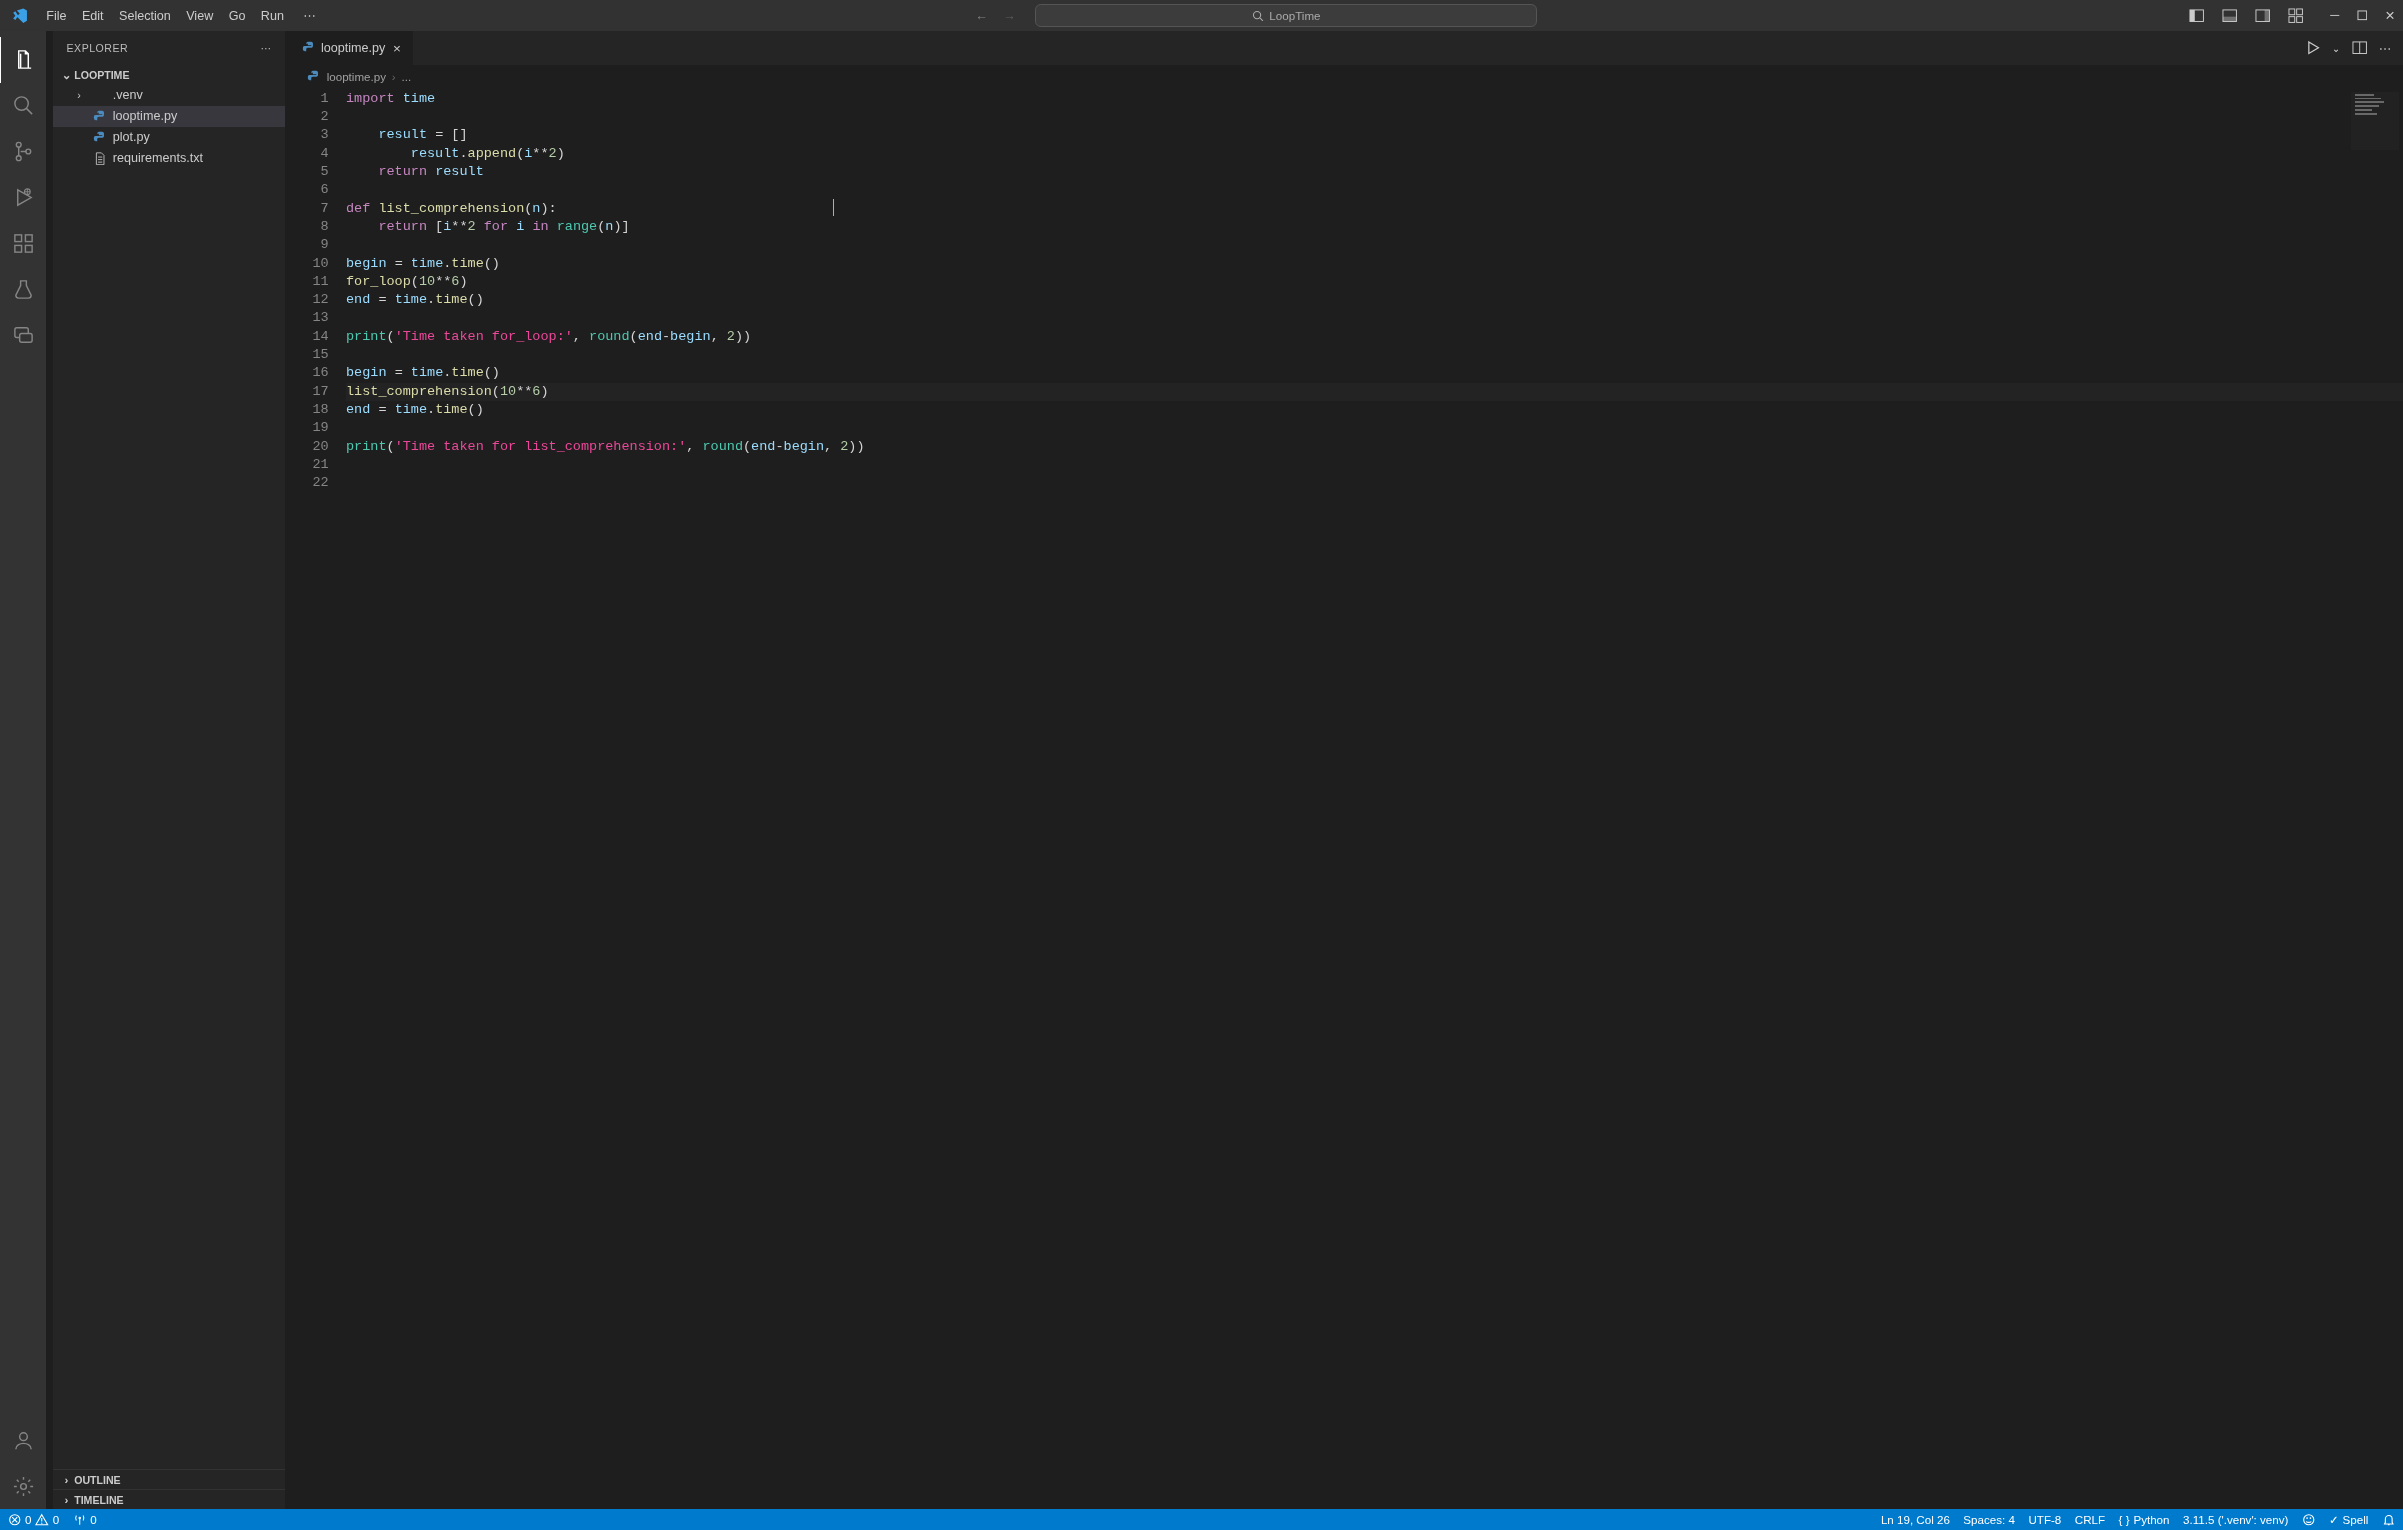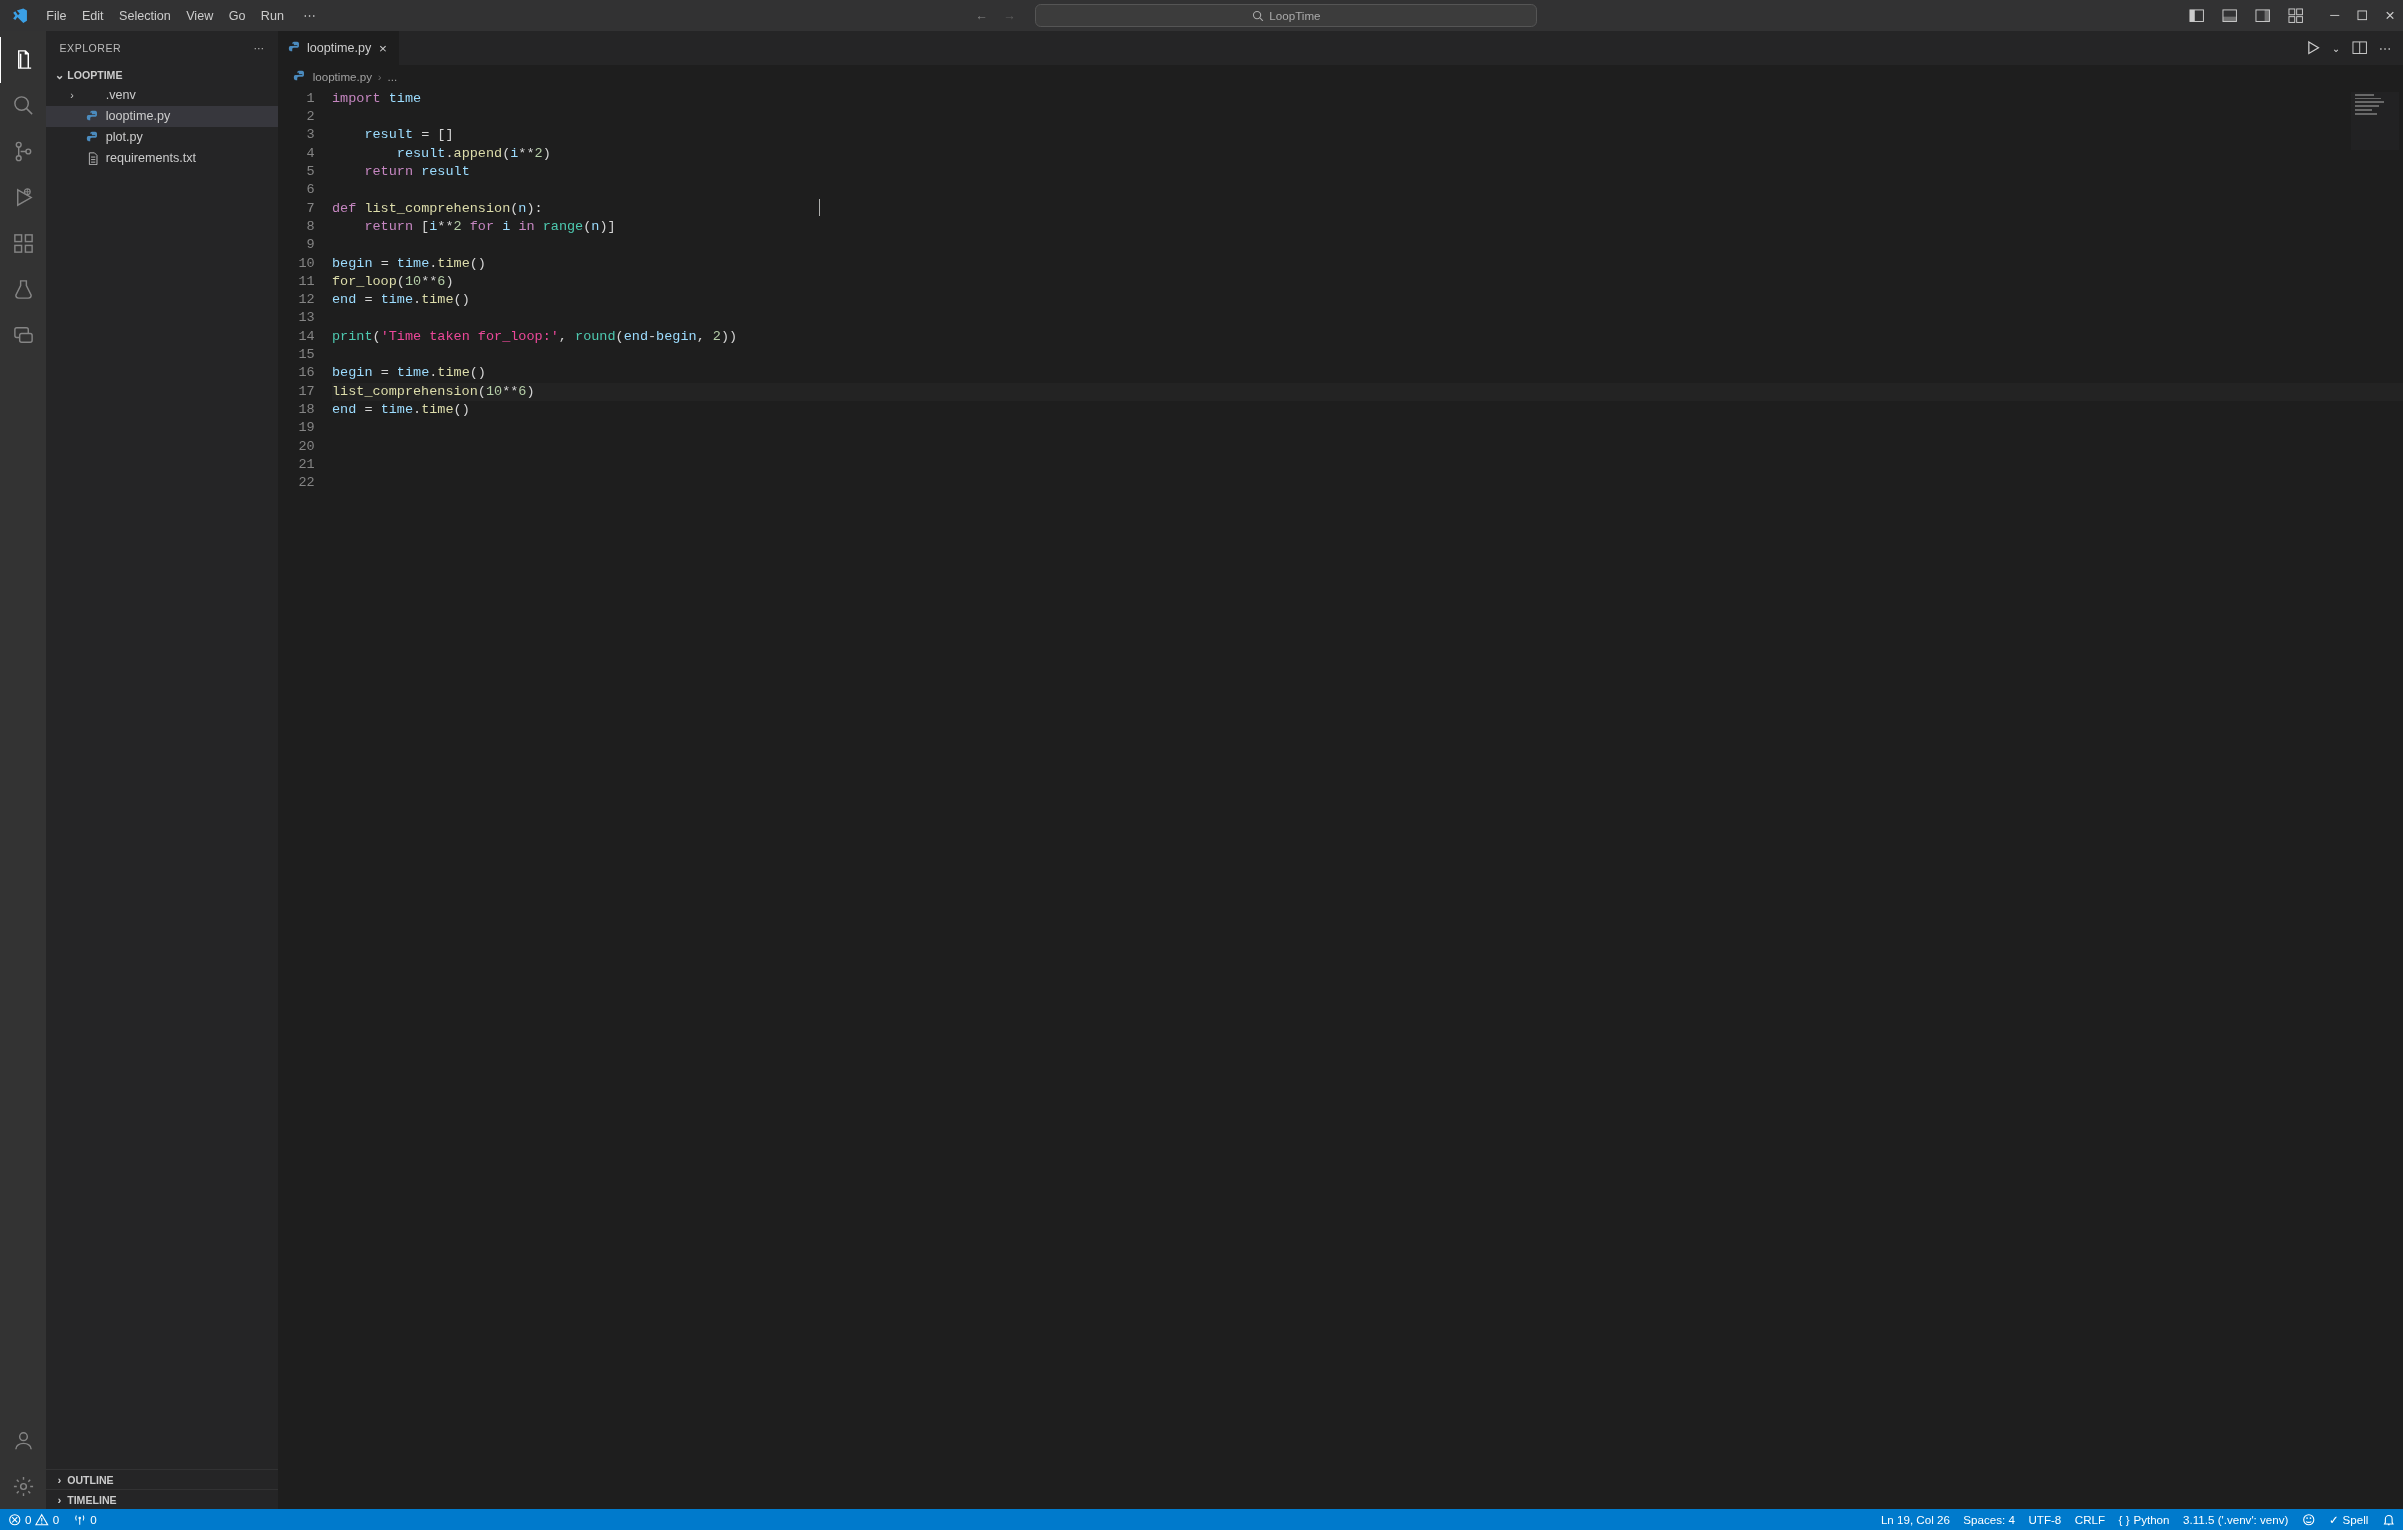--- a/index.html
+++ b/index.html
@@ -50,21 +50,21 @@
   display: flex;
   align-items: center;
   justify-content: center;
   gap: 5.8px;
   color: #aaa;
   font-size: 11.6px;
 }
 .titlebar-right { display: flex; align-items: center; gap: 9.7px; color: #ccc; }
 .tb-icon { padding: 3.9px; cursor: pointer; display:flex; align-items:center; }
 
-.main { flex: 1; display: flex; min-height: 0; }
+.main { flex: 1; display: flex; min-height: 0; gap: 7px; }
 
 .activitybar {
   width: 46px;
   background: #333333;
   display: flex;
   flex-direction: column;
   align-items: center;
   padding-top: 5.8px;
 }
 .ab-icon {
@@ -484,20 +484,21 @@
             <div class="row"><span class="var">begin</span><span class="id"> </span><span class="op">=</span><span class="id"> </span><span class="var">time</span><span class="id">.</span><span class="fn">time</span><span class="id">()</span></div>
             <div class="row"><span class="fn">for_loop</span><span class="id">(</span><span class="num">10</span><span class="op">**</span><span class="num">6</span><span class="id">)</span></div>
             <div class="row"><span class="var">end</span><span class="id"> </span><span class="op">=</span><span class="id"> </span><span class="var">time</span><span class="id">.</span><span class="fn">time</span><span class="id">()</span></div>
             <div class="row"></div>
             <div class="row"><span class="bi">print</span><span class="id">(</span><span class="str">'Time taken for_loop:'</span><span class="id">, </span><span class="bi">round</span><span class="id">(</span><span class="var">end</span><span class="op">-</span><span class="var">begin</span><span class="id">, </span><span class="num">2</span><span class="id">))</span></div>
             <div class="row"></div>
             <div class="row"><span class="var">begin</span><span class="id"> </span><span class="op">=</span><span class="id"> </span><span class="var">time</span><span class="id">.</span><span class="fn">time</span><span class="id">()</span></div>
             <div class="row current"><span class="fn">list_comprehension</span><span class="id">(</span><span class="num">10</span><span class="op">**</span><span class="num">6</span><span class="id">)</span></div>
             <div class="row"><span class="var">end</span><span class="id"> </span><span class="op">=</span><span class="id"> </span><span class="var">time</span><span class="id">.</span><span class="fn">time</span><span class="id">()</span></div>
             <div class="row"></div>
+            <div class="row"><span class="bi">print</span><span class="id">(</span><span class="str">'Time taken for list_comprehension:'</span><span class="id">, </span><span class="bi">round</span><span class="id">(</span><span class="var">end</span><span class="op">-</span><span class="var">begin</span><span class="id">, </span><span class="num">2</span><span class="id">))</span></div>
           </div>
       </div>
       <div class="minimap">
         <div></div>
           <div></div>
           <div></div>
           <div></div>
           <div></div>
           <div></div>
       </div>

